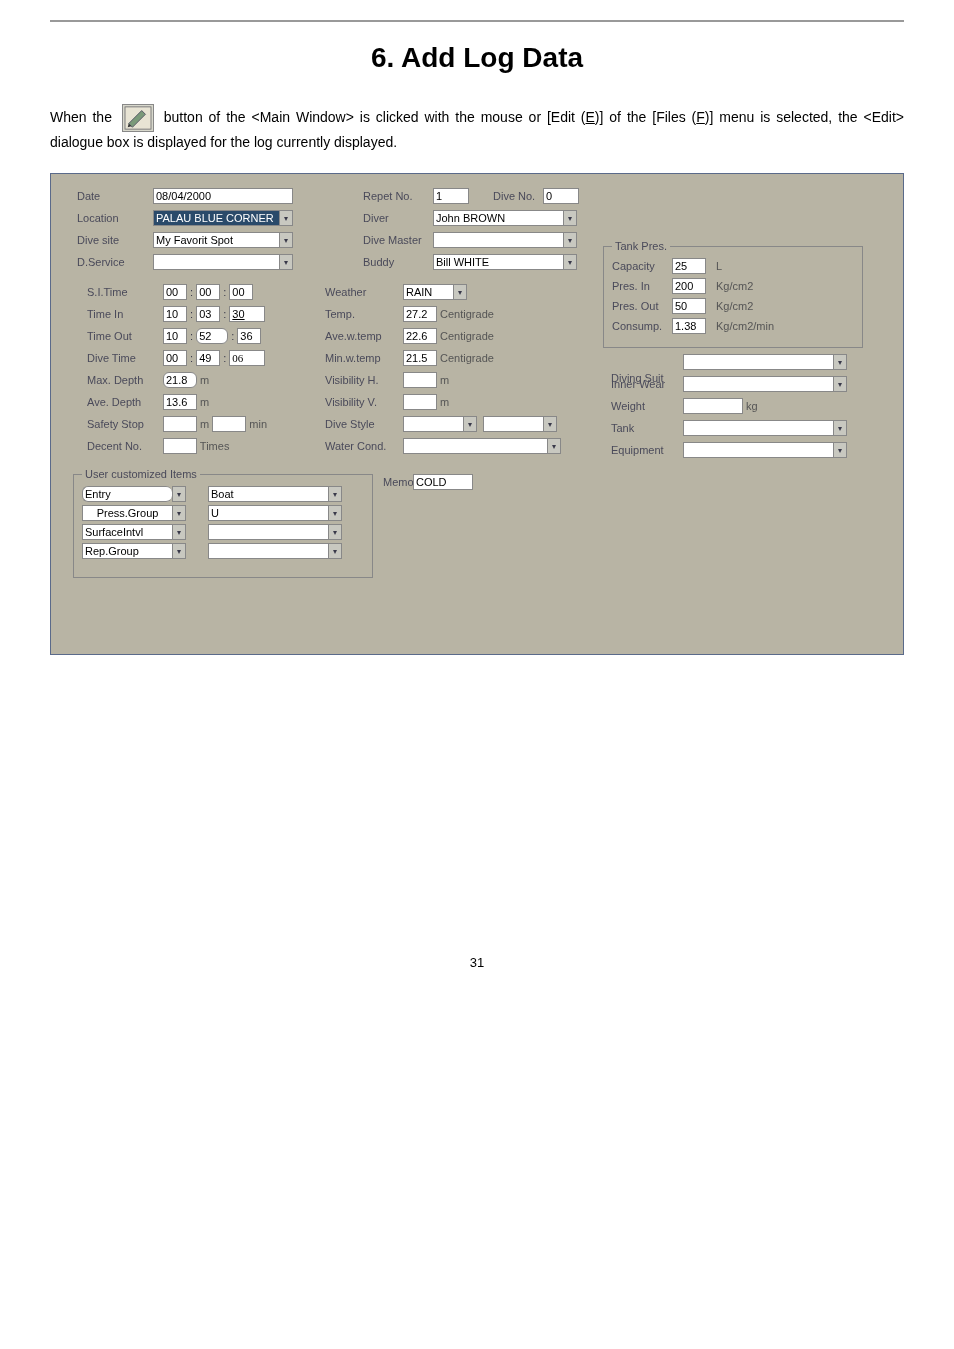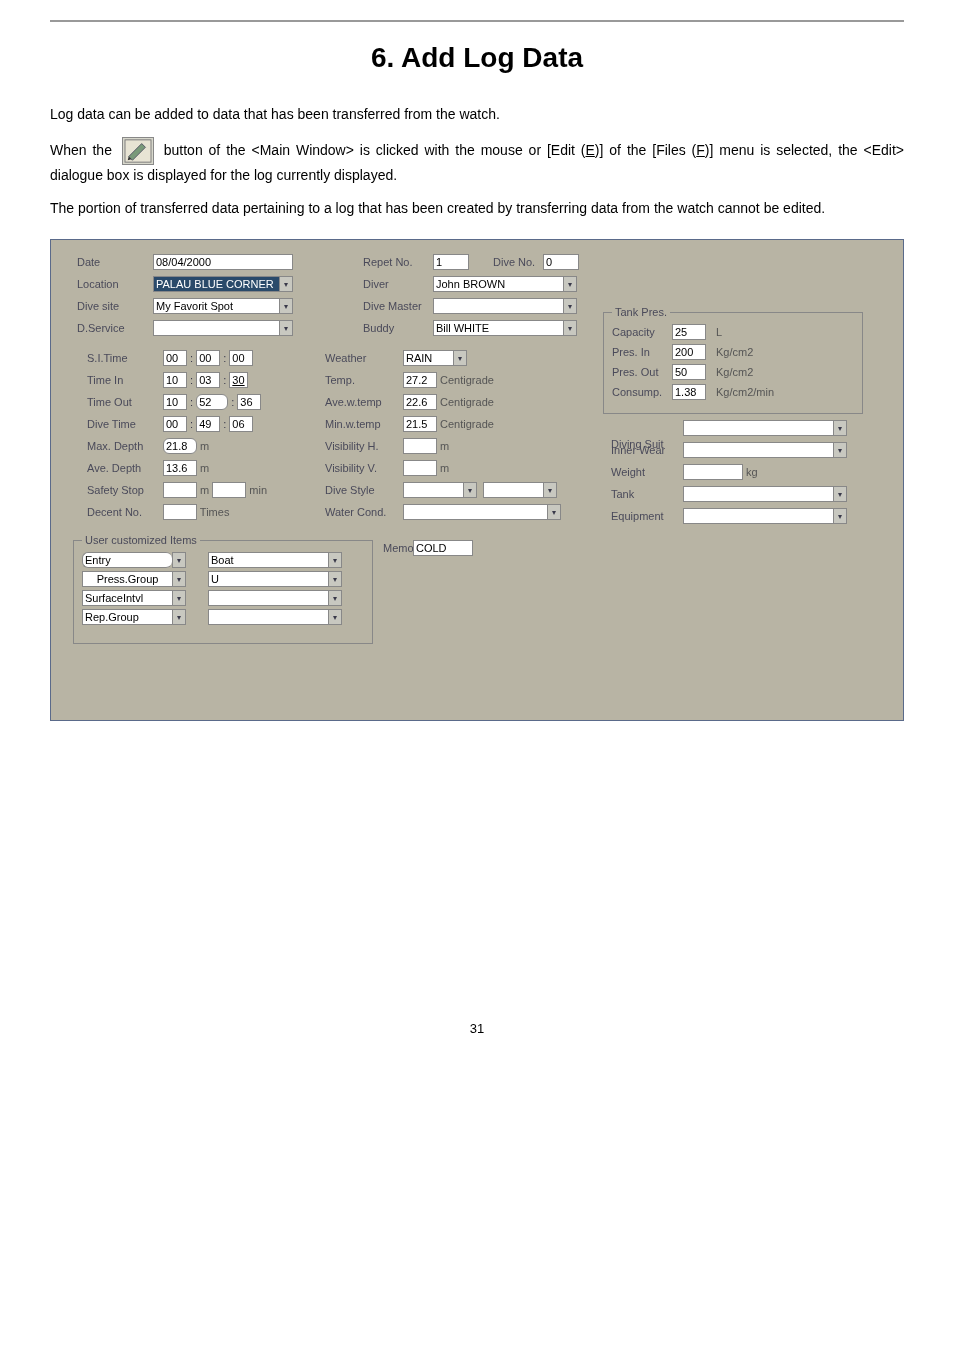--- a/index.html
+++ b/index.html
@@ -36,33 +36,31 @@
 
 .page-num { text-align: center; margin-top: 300px; font-size: 13px; }
 </style>
 </head>
 <body>
 
 <hr class="top-rule">
 <h1>6. Add Log Data</h1>
 
 <div class="intro">
-<p>Log data can be added to data that has been transferred from the watch.</p>
 <p>
   <span>When the </span>
   <span class="icon-btn">
     <svg viewBox="0 0 32 28">
           <rect x="2" y="2" width="28" height="24" fill="#e8e4d4" stroke="#777"></rect>
           <path d="M6 20 L20 6 L24 10 L10 24 Z" fill="#7a9a7a" stroke="#556"></path>
           <path d="M6 20 L5 24 L9 23 Z" fill="#333"></path>
         </svg>
   </span>
   <span> button of the &lt;Main Window&gt; is clicked with the mouse or [Edit (</span><span class="underline">E</span><span>)] of the [Files (</span><span class="underline">F</span><span>)] menu is selected, the &lt;Edit&gt; dialogue box is displayed for the log currently displayed.</span>
 </p>
-<p>The portion of transferred data pertaining to a log that has been created by transferring data from the watch cannot be edited.</p>
 </div>
 
 <div class="dialog-wrap">
   <div class="body">
     <div class="grid">
 
       <div class="g lbl" style="left:14px;top:6px">Date</div>
       <div class="g lbl" style="left:14px;top:28px">Location</div>
       <div class="g lbl" style="left:14px;top:50px">Dive site</div>
       <div class="g lbl" style="left:14px;top:72px">D.Service</div>
@@ -84,23 +82,23 @@
       <div class="g lbl" style="left:24px;top:102px">S.I.Time</div>
       <div class="g lbl" style="left:24px;top:124px">Time In</div>
       <div class="g lbl" style="left:24px;top:146px">Time Out</div>
       <div class="g lbl" style="left:24px;top:168px">Dive Time</div>
       <div class="g lbl" style="left:24px;top:190px">Max. Depth</div>
       <div class="g lbl" style="left:24px;top:212px">Ave. Depth</div>
       <div class="g lbl" style="left:24px;top:234px">Safety Stop</div>
       <div class="g lbl" style="left:24px;top:256px">Decent No.</div>
 
       <div class="g" style="left:100px;top:100px"><input class="fld" style="width: 24px;" value="00"> : <input class="fld" style="width: 24px;" value="00"> : <input class="fld" style="width: 24px;" value="00"></div>
-      <div class="g" style="left:100px;top:122px"><input class="fld" style="width: 24px;" value="10"> : <input class="fld" style="width: 24px;" value="03"> : <input class="fld" style="width: 19px; text-decoration: underline;" value="30"></div>
+      <div class="g" style="left:100px;top:122px"><input class="fld" style="width: 24px;" value="10"> : <input class="fld" style="width: 24px;" value="03"> : <input class="fld" style="width: 36px; text-decoration: underline;" value="30"></div>
       <div class="g" style="left:100px;top:144px"><input class="fld" style="width: 24px;" value="10"> : <input class="fld" style="width: 32px; border-radius: 6px;" value="52"> : <input class="fld" style="width: 24px;" value="36"></div>
-      <div class="g" style="left:100px;top:166px"><input class="fld" style="width: 24px;" value="00"> : <input class="fld" style="width: 24px;" value="49"> : <input class="fld" style="width: 24px;" value="06"></div>
+      <div class="g" style="left:100px;top:166px"><input class="fld" style="width: 24px;" value="00"> : <input class="fld" style="width: 24px;" value="49"> : <input class="fld" style="width: 36px; font-family: Liberation Serif, serif;" value="06"></div>
       <div class="g" style="left:100px;top:188px"><input class="fld" style="width: 34px; border-radius: 6px;" value="21.8"> <span class="unit">m</span></div>
       <div class="g" style="left:100px;top:210px"><input class="fld" style="width: 34px;" value="13.6"> <span class="unit">m</span></div>
       <div class="g" style="left:100px;top:232px"><input class="fld" style="width: 34px;"> <span class="unit">m</span> <input class="fld" style="width: 34px;"> <span class="unit">min</span></div>
       <div class="g" style="left:100px;top:254px"><input class="fld" style="width: 34px;"> <span class="unit">Times</span></div>
 
       <div class="g lbl" style="left:300px;top:6px">Repet No.</div>
       <div class="g lbl" style="left:300px;top:28px">Diver</div>
       <div class="g lbl" style="left:300px;top:50px">Dive Master</div>
       <div class="g lbl" style="left:300px;top:72px">Buddy</div>
 

